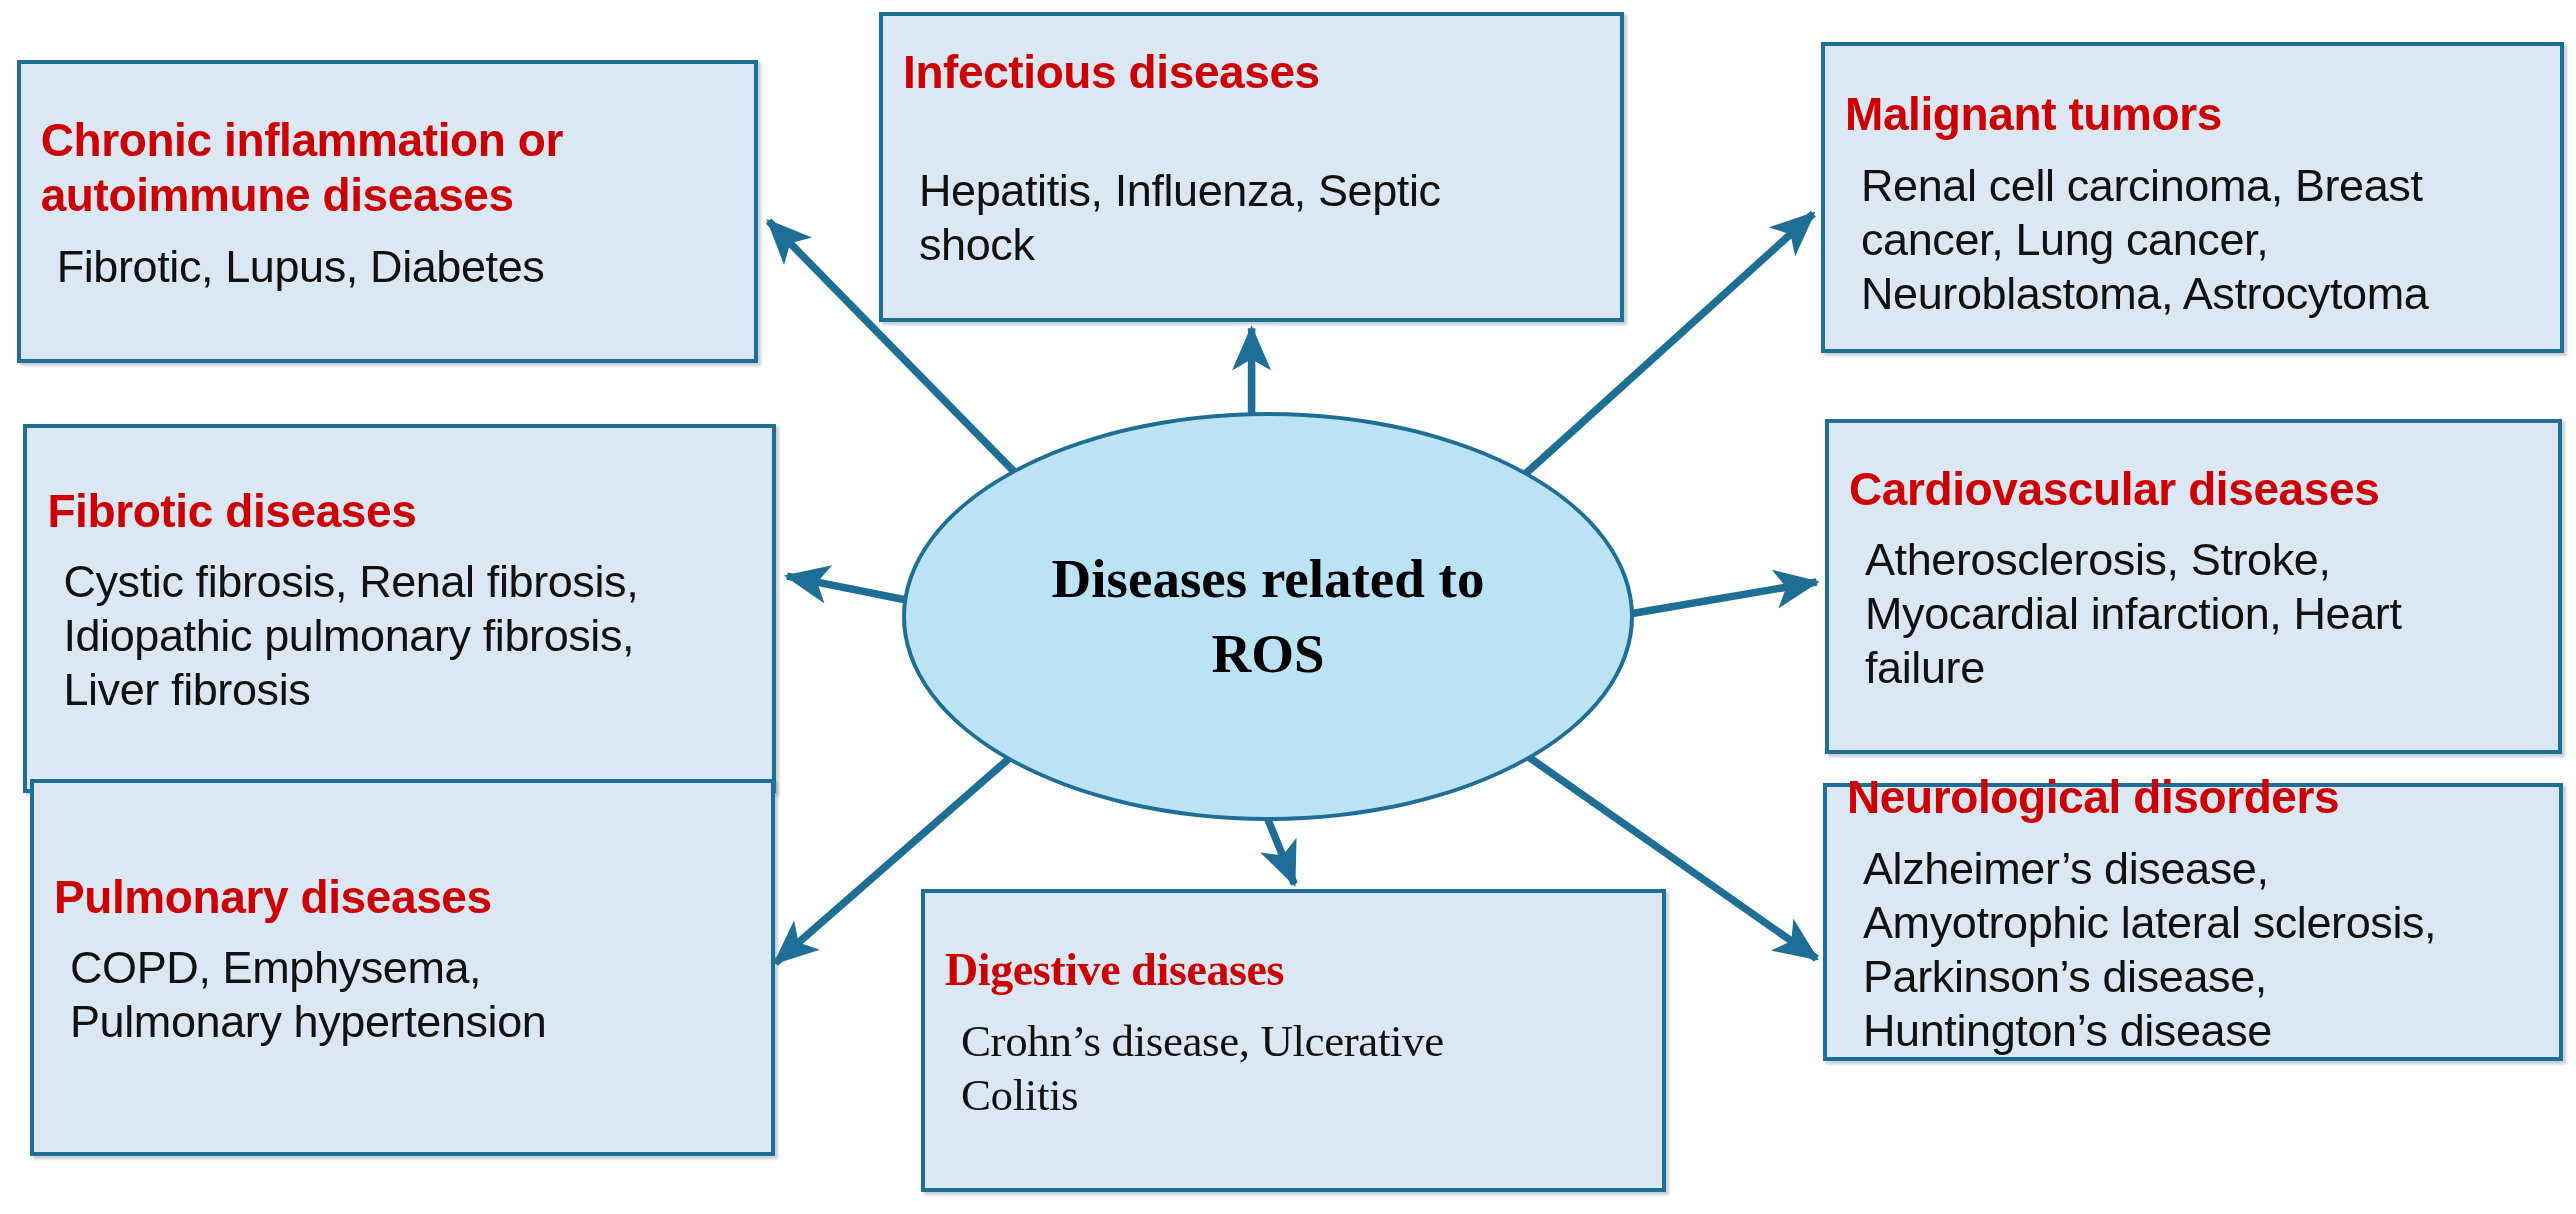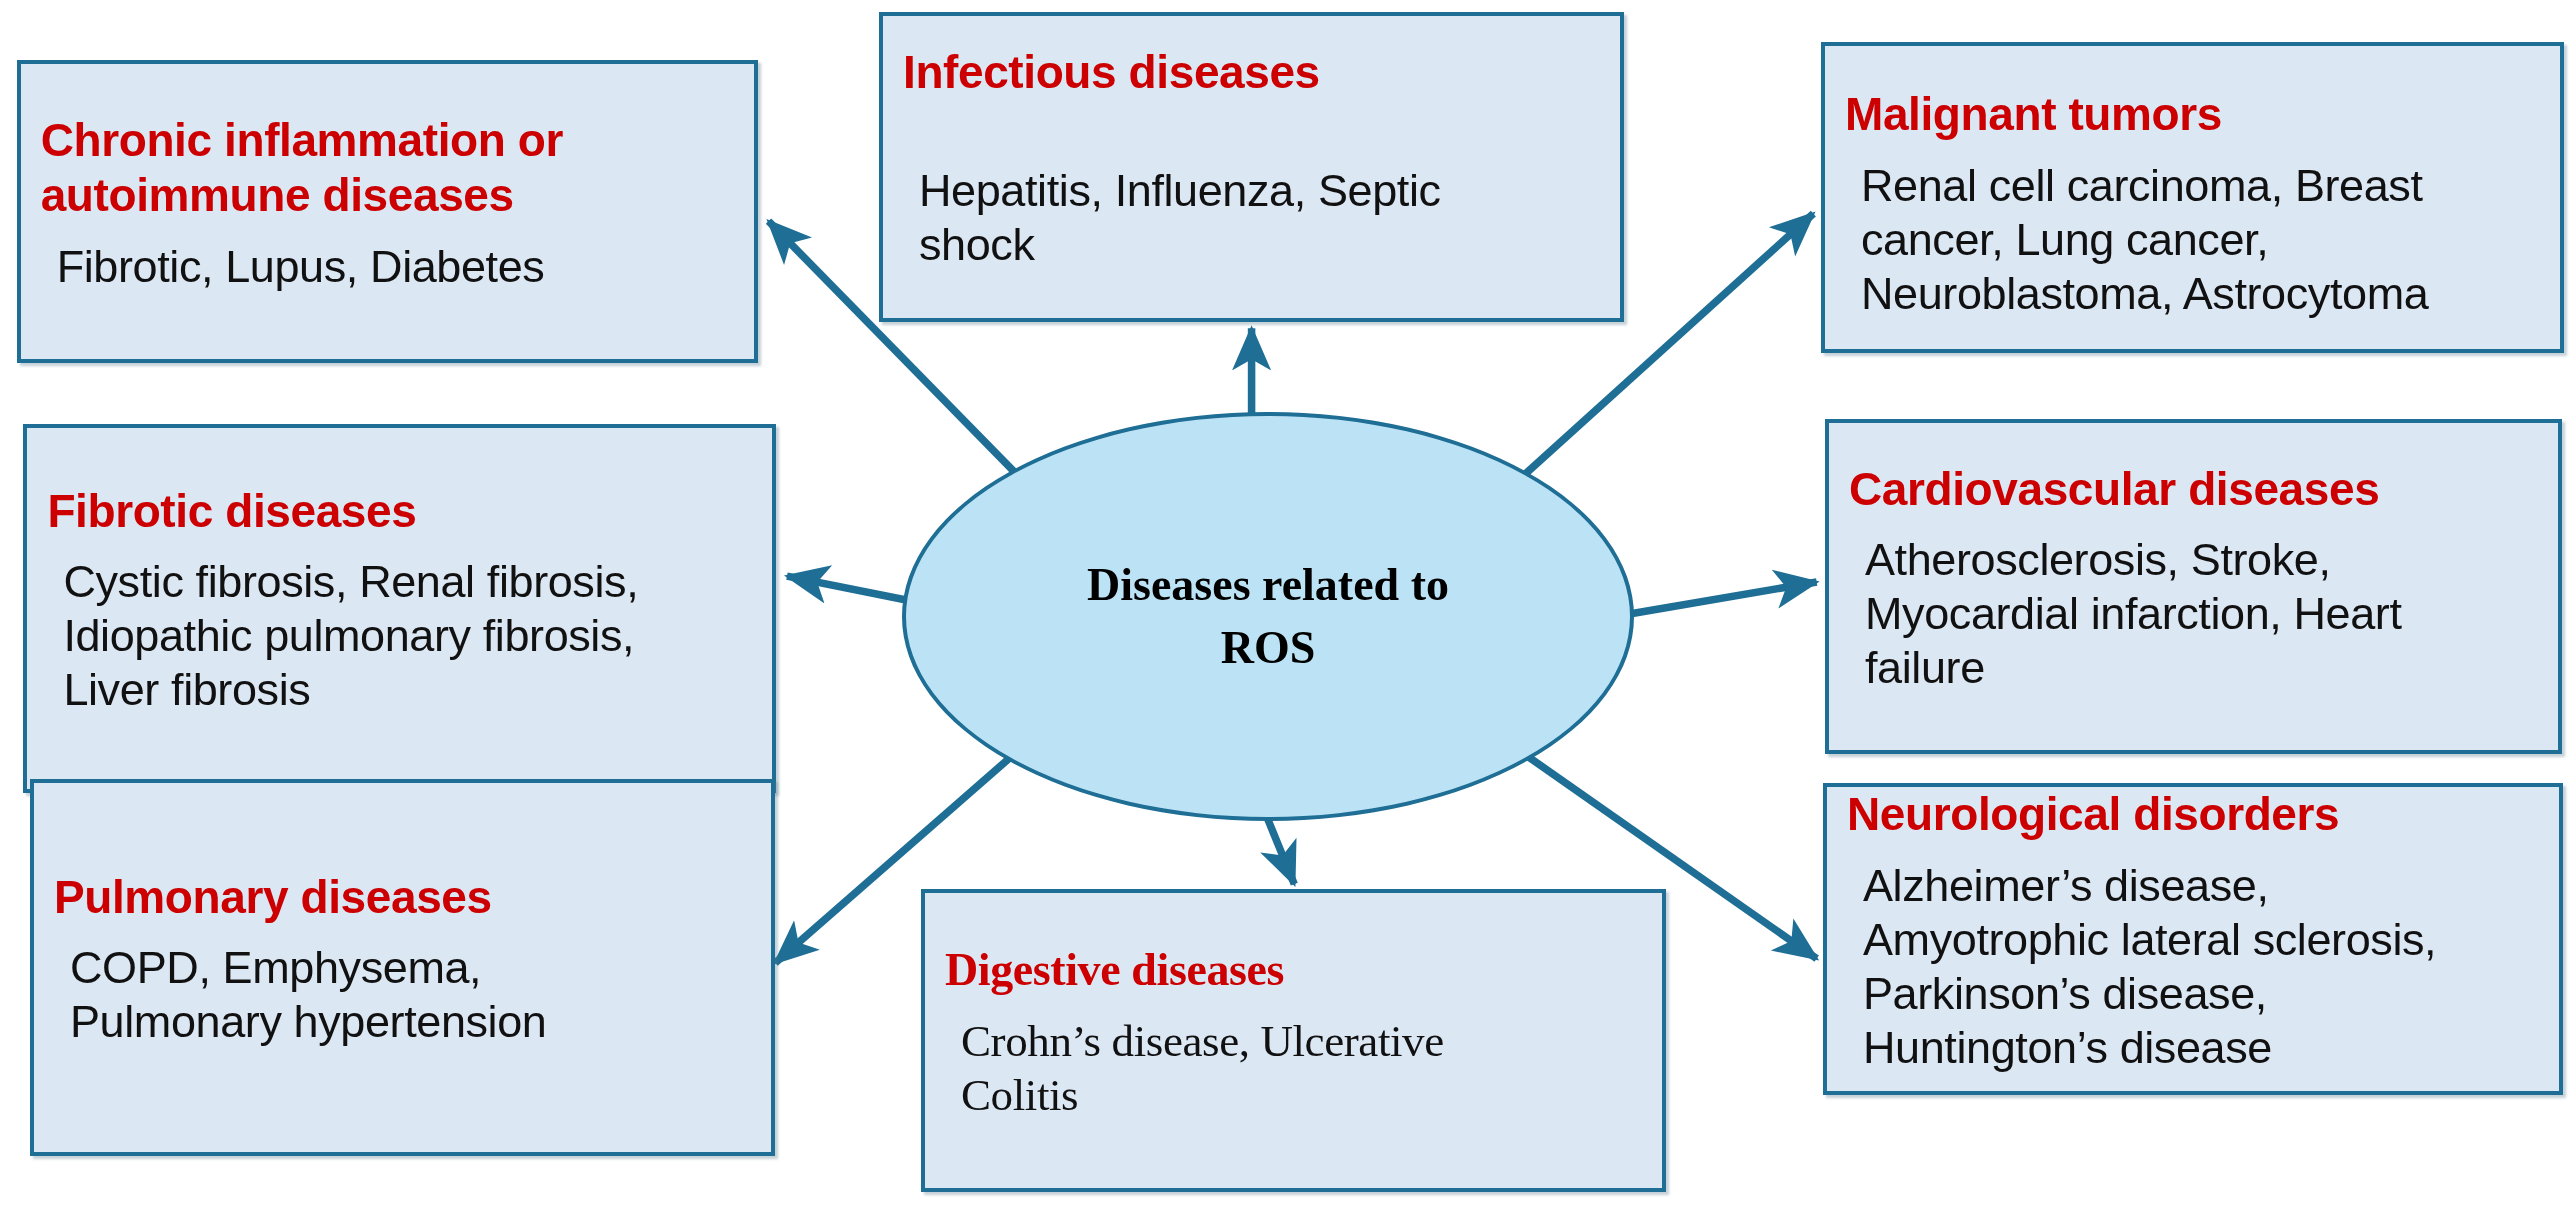--- a/index.html
+++ b/index.html
@@ -63,35 +63,35 @@
     background: #bce3f5;
     border: 4.2px solid #1e6e95;
     border-radius: 50%;
     display: flex;
     align-items: center;
     justify-content: center;
   }
   .center-label {
     font-family: "Liberation Serif", serif;
     font-weight: bold;
-    font-size: 46px;
+    font-size: 55px;
     line-height: 1.35;
     color: #000000;
     text-align: center;
     white-space: pre-line;
   }
   
   #box-chronic      { left: 16.7px;   top: 60px;   width: 741px;  height: 303px; }
   #box-fibrotic     { left: 23.4px;   top: 424px;  width: 753px;  height: 369px; }
   #box-pulmonary    { left: 30px;   top: 779px;  width: 745px;  height: 377px; }
   #box-infectious   { left: 879px; top: 11.7px;   width: 745px;  height: 310px; gap: 47px; }
   #box-digestive    { left: 921px; top: 889px; width: 745px;  height: 303px; font-family: Liberation Serif, serif; }
   #box-malignant    { left: 1821px; top: 42px;   width: 743px;  height: 311px; justify-content: flex-end; }
   #box-cardio       { left: 1825px; top: 419px;  width: 737px;  height: 335px; }
-  #box-neuro        { left: 1823px; top: 783px;  width: 740px;  height: 312px; }
+  #box-neuro        { left: 1823px; top: 783px;  width: 740px;  height: 278px; }
 </style>
 </head>
 <body>
 
 <div id="canvas">
 
   <svg id="arrow-layer" viewBox="0 0 3077 1451" width="2576" height="1215" xmlns="http://www.w3.org/2000/svg">
     <defs>
       <marker id="arrowhead" markerWidth="7" markerHeight="7" refX="5.6" refY="3" orient="auto" markerUnits="strokeWidth">
         <path d="M0,0.4 L6,3 L0,5.6 L1.5,3 Z" fill="#1e6e95"></path>

